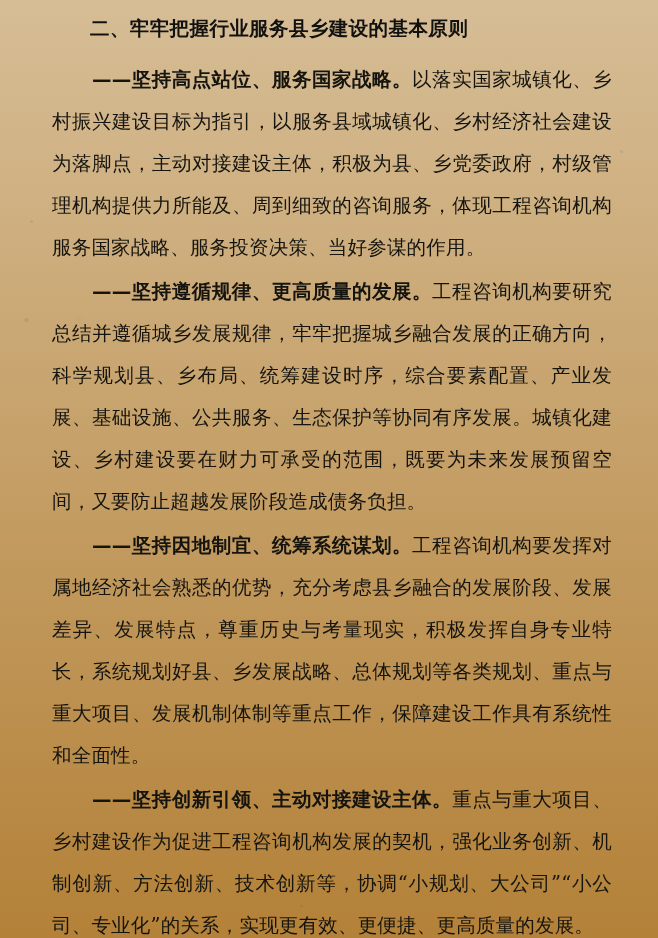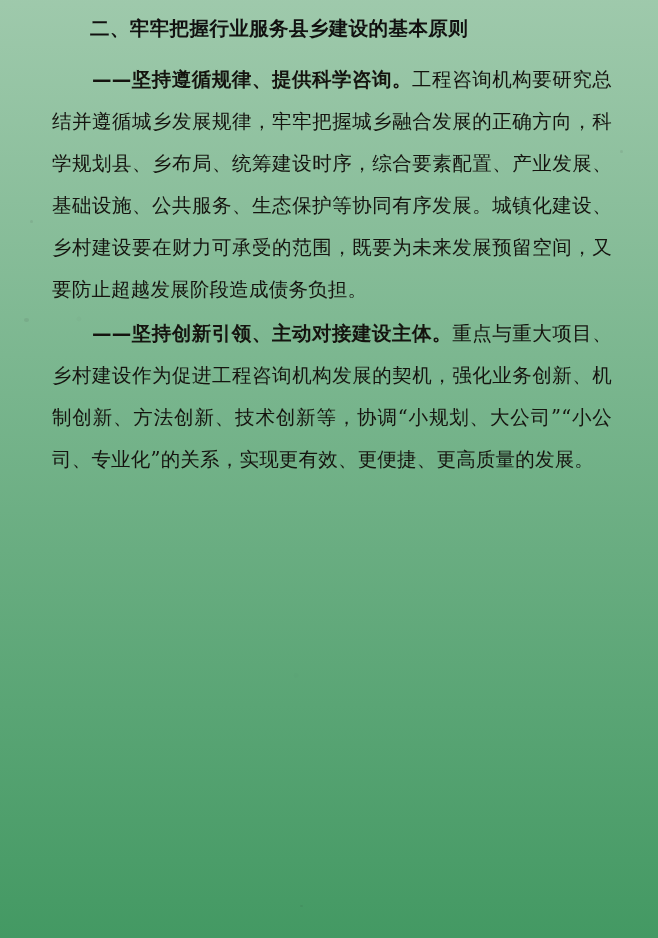--- a/index.html
+++ b/index.html
@@ -7,21 +7,21 @@
     padding: 0;
     background: #ffffff;
   }
   body {
     font-family: "DejaVu Serif", "Liberation Serif", serif;
   }
   .page {
     position: relative;
     width: 658px;
     height: 938px;
-    background: #15803d;
+    background: #a16207;
     overflow: hidden;
     box-sizing: border-box;
     padding: 14px 46px 0 52px;
   }
   
   .page::before {
     content: "";
     position: absolute;
     inset: 0;
     pointer-events: none;
@@ -82,24 +82,30 @@
 
   <span class="speck" style="left:30px; top:220px; width:3px; height:3px;"></span>
   <span class="speck" style="left:24px; top:318px; width:5px; height:4px;"></span>
   <span class="speck" style="left:620px; top:150px; width:3px; height:3px;"></span>
   <span class="speck" style="left:300px; top:905px; width:3px; height:2px;"></span>
 
   <div class="doc-body">
 
     <h2 class="section-heading">二、牢牢把握行业服务县乡建设的基本原则</h2>
 
+    <p class="para">
+      <span class="dash">——</span><span class="lead">坚持高点站位、服务国家战略。</span><span>以落实国家城镇化、乡村振兴建设目标为指引，以服务县域城镇化、乡村经济社会建设为落脚点，主动对接建设主体，积极为县、乡党委政府，村级管理机构提供力所能及、周到细致的咨询服务，体现工程咨询机构服务国家战略、服务投资决策、当好参谋的作用。</span>
+    </p>
 
     <p class="para">
-      <span class="dash">——</span><span class="lead">坚持遵循规律、提供科学咨询。</span><span>工程咨询机构要研究总结并遵循城乡发展规律，牢牢把握城乡融合发展的正确方向，科学规划县、乡布局、统筹建设时序，综合要素配置、产业发展、基础设施、公共服务、生态保护等协同有序发展。城镇化建设、乡村建设要在财力可承受的范围，既要为未来发展预留空间，又要防止超越发展阶段造成债务负担。</span>
+      <span class="dash">——</span><span class="lead">坚持遵循规律、更高质量的发展。</span><span>工程咨询机构要研究总结并遵循城乡发展规律，牢牢把握城乡融合发展的正确方向，科学规划县、乡布局、统筹建设时序，综合要素配置、产业发展、基础设施、公共服务、生态保护等协同有序发展。城镇化建设、乡村建设要在财力可承受的范围，既要为未来发展预留空间，又要防止超越发展阶段造成债务负担。</span>
     </p>
 
+    <p class="para">
+      <span class="dash">——</span><span class="lead">坚持因地制宜、统筹系统谋划。</span><span>工程咨询机构要发挥对属地经济社会熟悉的优势，充分考虑县乡融合的发展阶段、发展差异、发展特点，尊重历史与考量现实，积极发挥自身专业特长，系统规划好县、乡发展战略、总体规划等各类规划、重点与重大项目、发展机制体制等重点工作，保障建设工作具有系统性和全面性。</span>
+    </p>
 
     <p class="para">
       <span class="dash">——</span><span class="lead">坚持创新引领、主动对接建设主体。</span><span>重点与重大项目、乡村建设作为促进工程咨询机构发展的契机，强化业务创新、机制创新、方法创新、技术创新等，协调“小规划、大公司”“小公司、专业化”的关系，实现更有效、更便捷、更高质量的发展。</span>
     </p>
 
   </div>
 </div>
 
 </body></html>

